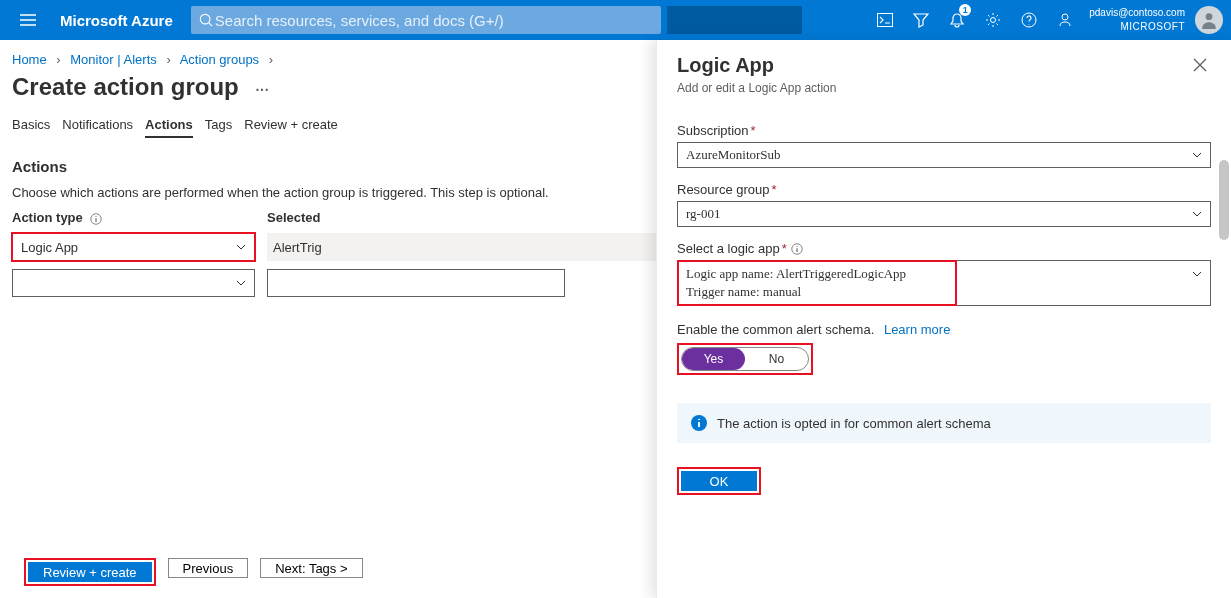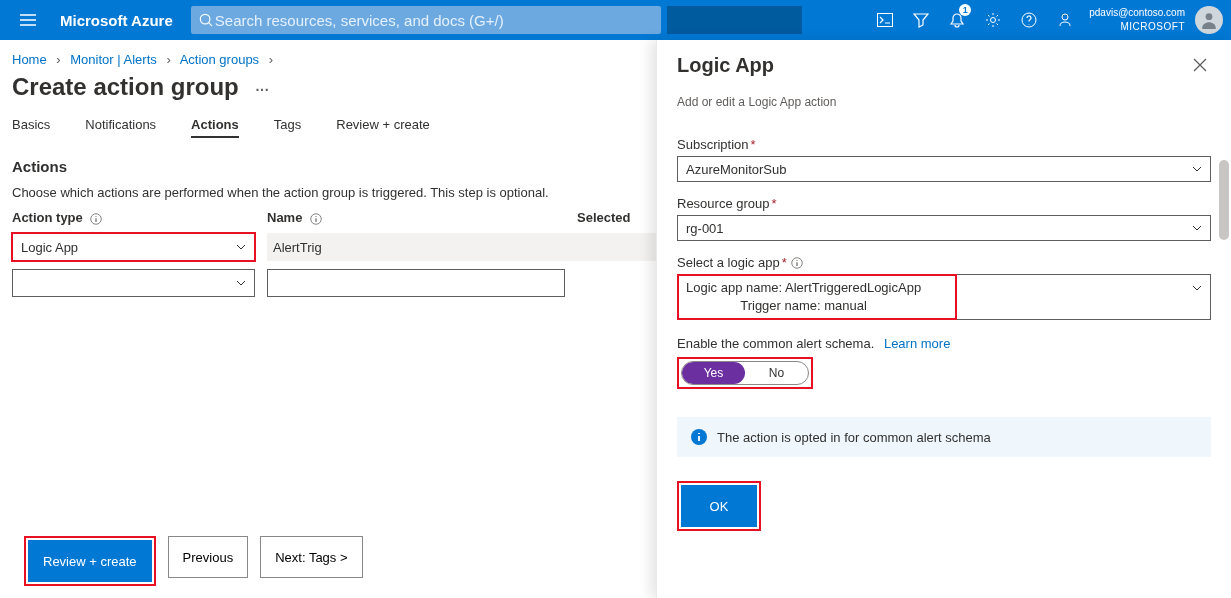--- a/index.html
+++ b/index.html
@@ -23,21 +23,21 @@
   .notif-badge { position:absolute; top:4px; right:4px; background:#fff; color:#0078d4; font-size:9px; font-weight:700; width:12px; height:12px; border-radius:50%; display:flex; align-items:center; justify-content:center; }
 
   
   .page { padding: 12px 12px; }
   .breadcrumbs { font-size: 13px; color: #0072c6; margin-bottom: 6px; }
   .breadcrumbs a { color: #0072c6; text-decoration: none; cursor:pointer; }
   .breadcrumbs .sep { color: #605e5c; margin: 0 6px; }
   .page-title { font-size: 24px; font-weight: 600; margin: 2px 0 16px; }
   .page-title .more { font-size: 14px; color: #605e5c; margin-left: 10px; }
 
-  .tabs { display:flex; gap: 35px; border-bottom: none; margin-bottom: 20px; }
+  .tabs { display:flex; gap: 12px; border-bottom: none; margin-bottom: 20px; }
   .tabs a { color: #323130; text-decoration:none; padding-bottom: 4px; cursor:pointer; }
   .tabs a.active { font-weight: 600; border-bottom: 2px solid #323130; }
 
   .section-h { font-size: 15px; font-weight: 600; margin-bottom: 10px; }
   .section-desc { font-size: 13px; color: #323130; margin-bottom: 10px; }
 
   .action-table { width: 860px; }
   .action-table .row { display:flex; align-items:center; margin-bottom: 8px; }
   .action-table .hdr .cell { font-weight: 600; font-size: 13px; }
   .cell.type { width: 255px; padding-right: 12px; }
@@ -49,35 +49,35 @@
   .field, .select { width: 100%; height: 28px; border: 1px solid #605e5c; padding: 0 8px; font-size: 13px; background:#fff; display:flex; align-items:center; justify-content:space-between; }
   .select { cursor:pointer; }
   .field input { border:none; outline:none; width:100%; font-size:13px; }
   .check-icon { color: #107c10; }
 
   .highlight-red { outline: 2px solid #e81123; outline-offset: -1px; }
   .hl-red-box { border: 2px solid #e81123; padding: 2px; display:inline-block; }
 
   
   .footerbar { position:absolute; bottom: 12px; left: 24px; display:flex; gap: 12px; }
-  .btn { height: 42px; padding: 0 14px; font-size: 13px; border: 1px solid #8a8886; background: #fff; cursor:pointer; display:flex; align-items:center; }
+  .btn { height: 20px; padding: 0 14px; font-size: 13px; border: 1px solid #8a8886; background: #fff; cursor:pointer; display:flex; align-items:center; }
   .btn.primary { background: #0078d4; color:#fff; border-color:#0078d4; }
 
   
   .panel { position:absolute; top: 40px; right: 0; width: 575px; height: 558px; background:#fff; border-left: 1px solid #edebe9; box-shadow: -6px 0 12px rgba(0,0,0,.1); display:flex; flex-direction:column; }
   .panel-head { padding: 14px 20px 8px; display:flex; align-items:flex-start; justify-content:space-between; }
   .panel-title { font-size: 20px; font-weight: 600; }
-  .panel-sub { font-size: 12px; color: #605e5c; margin-top: 18px; }
+  .panel-sub { font-size: 12px; color: #605e5c; margin-top: 4px; }
   .panel-close { cursor:pointer; padding: 4px; }
   .panel-body { padding: 6px 20px 20px; overflow-y:auto; flex:1; }
   .panel-scroll { position:absolute; right:2px; top:120px; width:10px; height:80px; background:#c8c6c4; border-radius:5px; }
 
   .form-label { font-size: 13px; margin: 14px 0 4px; display:flex; align-items:center; }
   .req { color: #a4262c; margin-left: 2px; }
-  .form-select { width: 100%; border: 1px solid #605e5c; min-height: 26px; padding: 4px 8px; font-size: 13px; display:flex; align-items:center; justify-content:space-between; cursor:pointer; background:#fff; }
+  .form-select { width: 100%; border: 1px solid #605e5c; min-height: 26px; padding: 4px 8px; font-size: 13px; display:flex; align-items:center; justify-content:space-between; cursor:pointer; background:#fff;font-family:Liberation Serif, serif; }
   .form-select.multi { flex-direction:row; align-items:flex-start; }
   .la-lines { line-height: 18px; }
 
   .schema-row { margin-top: 16px; font-size: 13px; }
   .schema-row a { color: #0072c6; text-decoration: none; margin-left: 6px; }
   .toggle-wrap { margin-top: 6px; display:flex;align-items:center; }
   .toggle { width: 128px; height: 24px; border: 1px solid #8a8886; border-radius: 12px; display:flex; overflow:hidden; font-size: 12px; }
   .toggle .half { flex:1; display:flex; align-items:center; justify-content:center; cursor:pointer; }
   .toggle .half.sel { background: #6b2fa0; color:#fff; border-radius: 12px; }
 
@@ -184,29 +184,20 @@
     <div class="row hdr">
       <div class="cell type">
         <span>Action type</span>
         <span class="info-icon">
           <svg width="12" height="12" viewBox="0 0 16 16" fill="none">
               <circle cx="8" cy="8" r="7" stroke="#605e5c"></circle>
               <path d="M8 7v5M8 4v1" stroke="#605e5c" stroke-width="1.5"></path>
             </svg>
         </span>
       </div>
-      <div class="cell name">
-        <span>Name</span>
-        <span class="info-icon">
-          <svg width="12" height="12" viewBox="0 0 16 16" fill="none">
-              <circle cx="8" cy="8" r="7" stroke="#605e5c"></circle>
-              <path d="M8 7v5M8 4v1" stroke="#605e5c" stroke-width="1.5"></path>
-            </svg>
-        </span>
-      </div>
       <div class="cell selected">
         <span>Selected</span>
       </div>
     </div>
 
     <div class="row">
       <div class="cell type">
         <div class="select highlight-red">
           <span>Logic App</span>
           <svg width="10" height="6" viewBox="0 0 10 6">
@@ -287,21 +278,21 @@
     <div class="form-label">
       <span>Select a logic app</span>
         <span class="req">*</span>
       <span class="info-icon">
         <svg width="12" height="12" viewBox="0 0 16 16" fill="none">
             <circle cx="8" cy="8" r="7" stroke="#605e5c"></circle>
             <path d="M8 7v5M8 4v1" stroke="#605e5c" stroke-width="1.5"></path>
           </svg>
       </span>
     </div>
-    <div class="form-select multi" style="position:relative;text-align:center;">
+    <div class="form-select multi" style="position:relative;">
       <div class="la-lines">
         <div>Logic app name: AlertTriggeredLogicApp</div>
         <div>Trigger name: manual</div>
       </div>
       <svg width="10" height="6" viewBox="0 0 10 6" style="margin-top:6px;">
           <path d="M1 1l4 4 4-4" stroke="#323130" fill="none"></path>
         </svg>
       <div style="position:absolute; inset:-1px; right:auto; width:280px; border:2px solid #e81123; pointer-events:none;"></div>
     </div>
 

